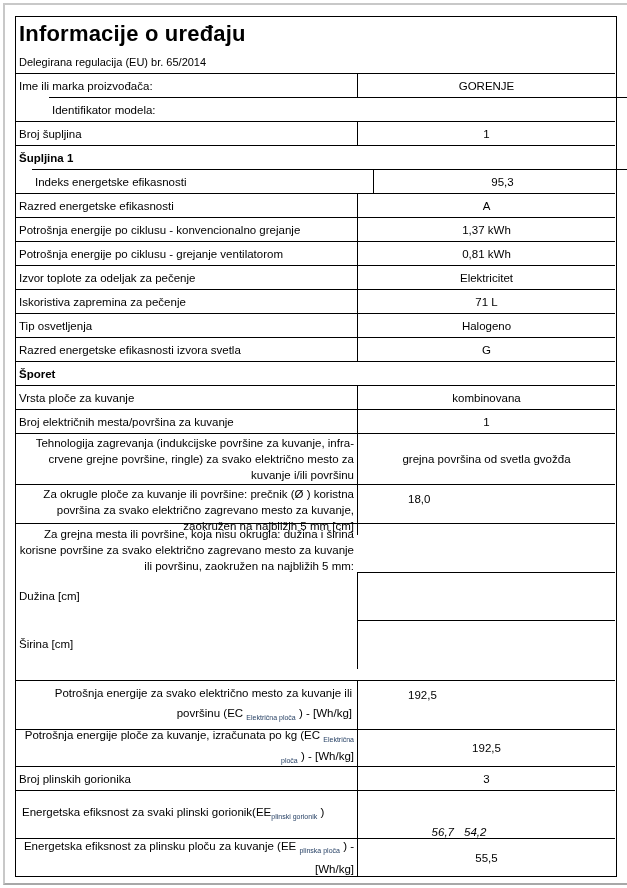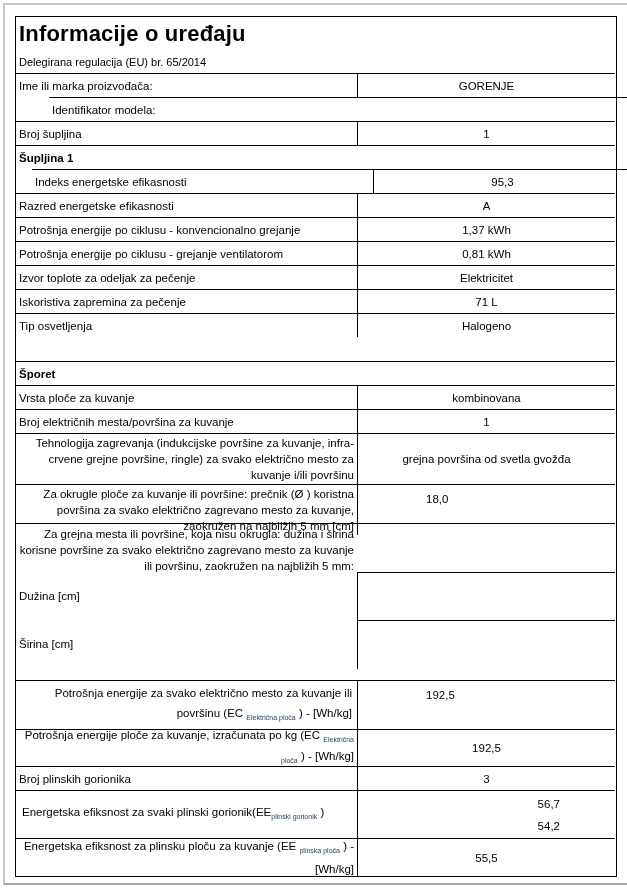--- a/index.html
+++ b/index.html
@@ -18,22 +18,22 @@
   }
   .row { position: absolute; left: 0; width: 599px; box-sizing: border-box; font-size: 11.5px; }
   .bt { border-top: 1.5px solid #000; }
   .cell-l { position: absolute; left: 3px; top: 0; bottom: 0; display: flex; align-items: center; line-height: 16px; }
   .cell-r { position: absolute; left: 341px; right: 0; top: 0; bottom: 0; border-left: 1.5px solid #000; display: flex; align-items: center; justify-content: center; }
   .title { font-size: 22px; font-weight: bold; position: absolute; left: 3px; top: 4px; letter-spacing: 0.2px; }
   .subtitle { position: absolute; left: 3px; top: 39px; font-size: 11px; }
   .bold { font-weight: bold; }
   .sub { font-size: 7px; color: #1f3a5f; vertical-align: -3px; }
   .wrap { width: 335px; }
-  .topval { align-items: flex-start; justify-content: flex-start; padding-left: 68px; padding-top: 8px; }
-  .stack { flex-direction: column; align-items: flex-end; justify-content: center; padding-right: 55px; gap: 10px; }
+  .topval { align-items: flex-start; justify-content: flex-start; padding-left: 50px; padding-top: 8px; }
+  .stack { flex-direction: row; align-items: flex-end; justify-content: center; padding-right: 55px; gap: 10px; font-style: italic; }
 </style>
 </head>
 <body>
 
 <div class="page-frame"></div>
 
 <div class="sheet">
 
   <div class="row" style="top:0;height:56px;">
     <div class="title">Informacije o uređaju</div>
@@ -76,20 +76,24 @@
     <div class="cell-l">Izvor toplote za odeljak za pečenje</div>
     <div class="cell-r">Elektricitet</div>
   </div>
   <div class="row bt" style="top:272px;height:24px;">
     <div class="cell-l">Iskoristiva zapremina za pečenje</div>
     <div class="cell-r">71 L</div>
   </div>
   <div class="row bt" style="top:296px;height:24px;">
     <div class="cell-l">Tip osvetljenja</div>
     <div class="cell-r">Halogeno</div>
+  </div>
+  <div class="row bt" style="top:320px;height:24px;">
+    <div class="cell-l">Razred energetske efikasnosti izvora svetla</div>
+    <div class="cell-r">G</div>
   </div>
 
   <div class="row bt" style="top:344px;height:24px;">
     <div class="cell-l bold">Šporet</div>
   </div>
 
   <div class="row bt" style="top:368px;height:24px;">
     <div class="cell-l">Vrsta ploče za kuvanje</div>
     <div class="cell-r">kombinovana</div>
   </div>

